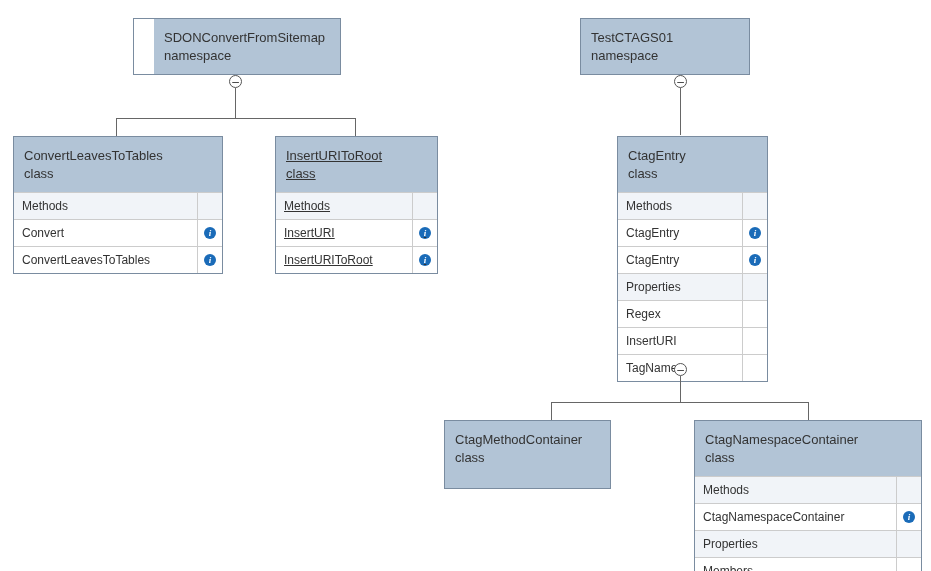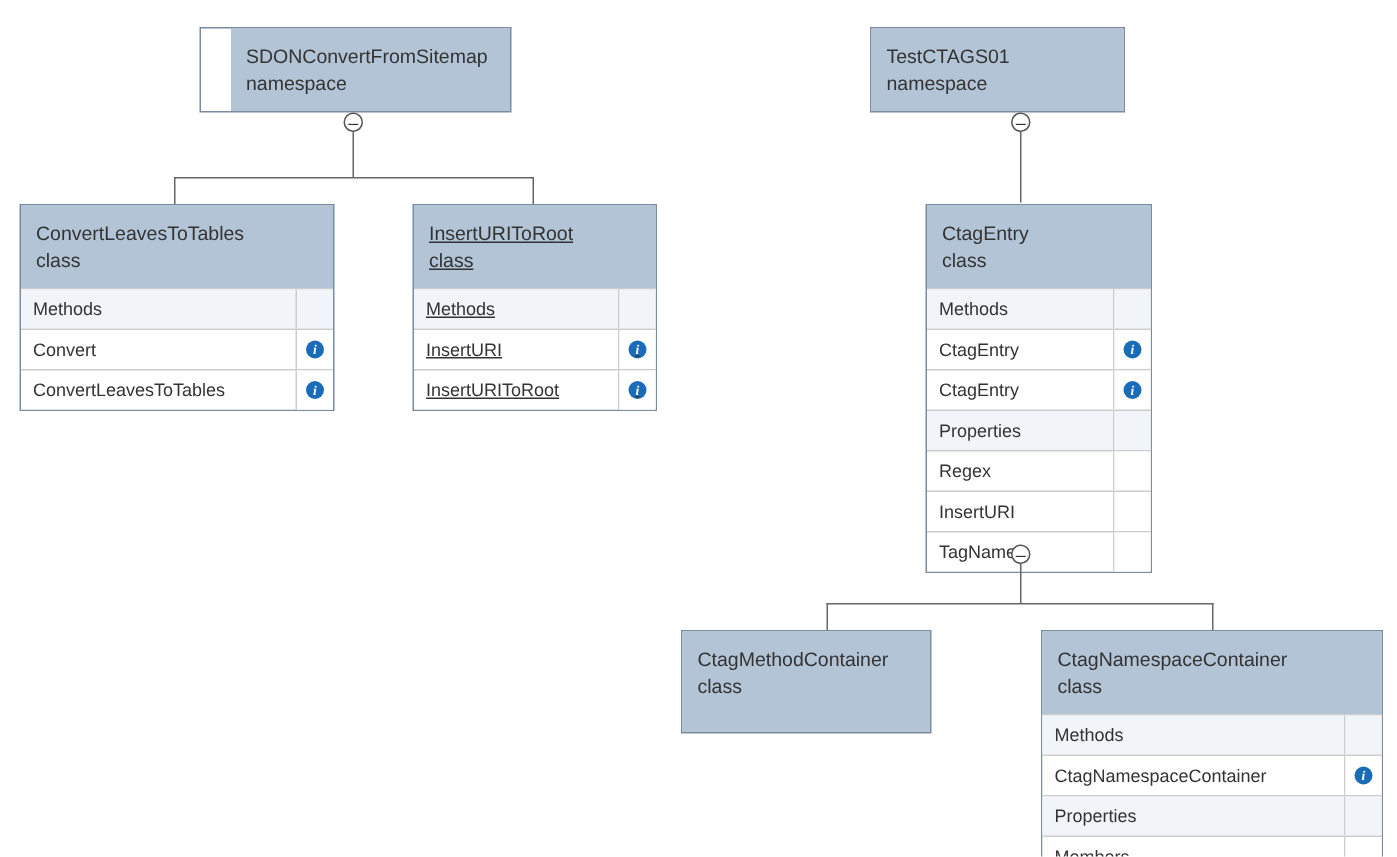--- a/index.html
+++ b/index.html
@@ -190,21 +190,21 @@
     </div>
   </div>
 </div>
 
 <div class="nest-circle" style="left:674px; top:363px;">–</div>
 <div class="conn-line" style="left:680px; top:376px; width:1px; height:26px;"></div>
 <div class="conn-line" style="left:551px; top:402px; width:258px; height:1px;"></div>
 <div class="conn-line" style="left:551px; top:402px; width:1px; height:18px;"></div>
 <div class="conn-line" style="left:808px; top:402px; width:1px; height:18px;"></div>
 
-<div class="node" style="left:454px; top:420px; width:167px;">
+<div class="node" style="left:444px; top:420px; width:167px;">
   <div class="header" style="padding-bottom:22px;">
     <div>CtagMethodContainer</div>
     <div>class</div>
   </div>
 </div>
 
 <div class="node" style="left:694px; top:420px; width:228px;">
   <div class="header">
     <div>CtagNamespaceContainer</div>
     <div>class</div>

